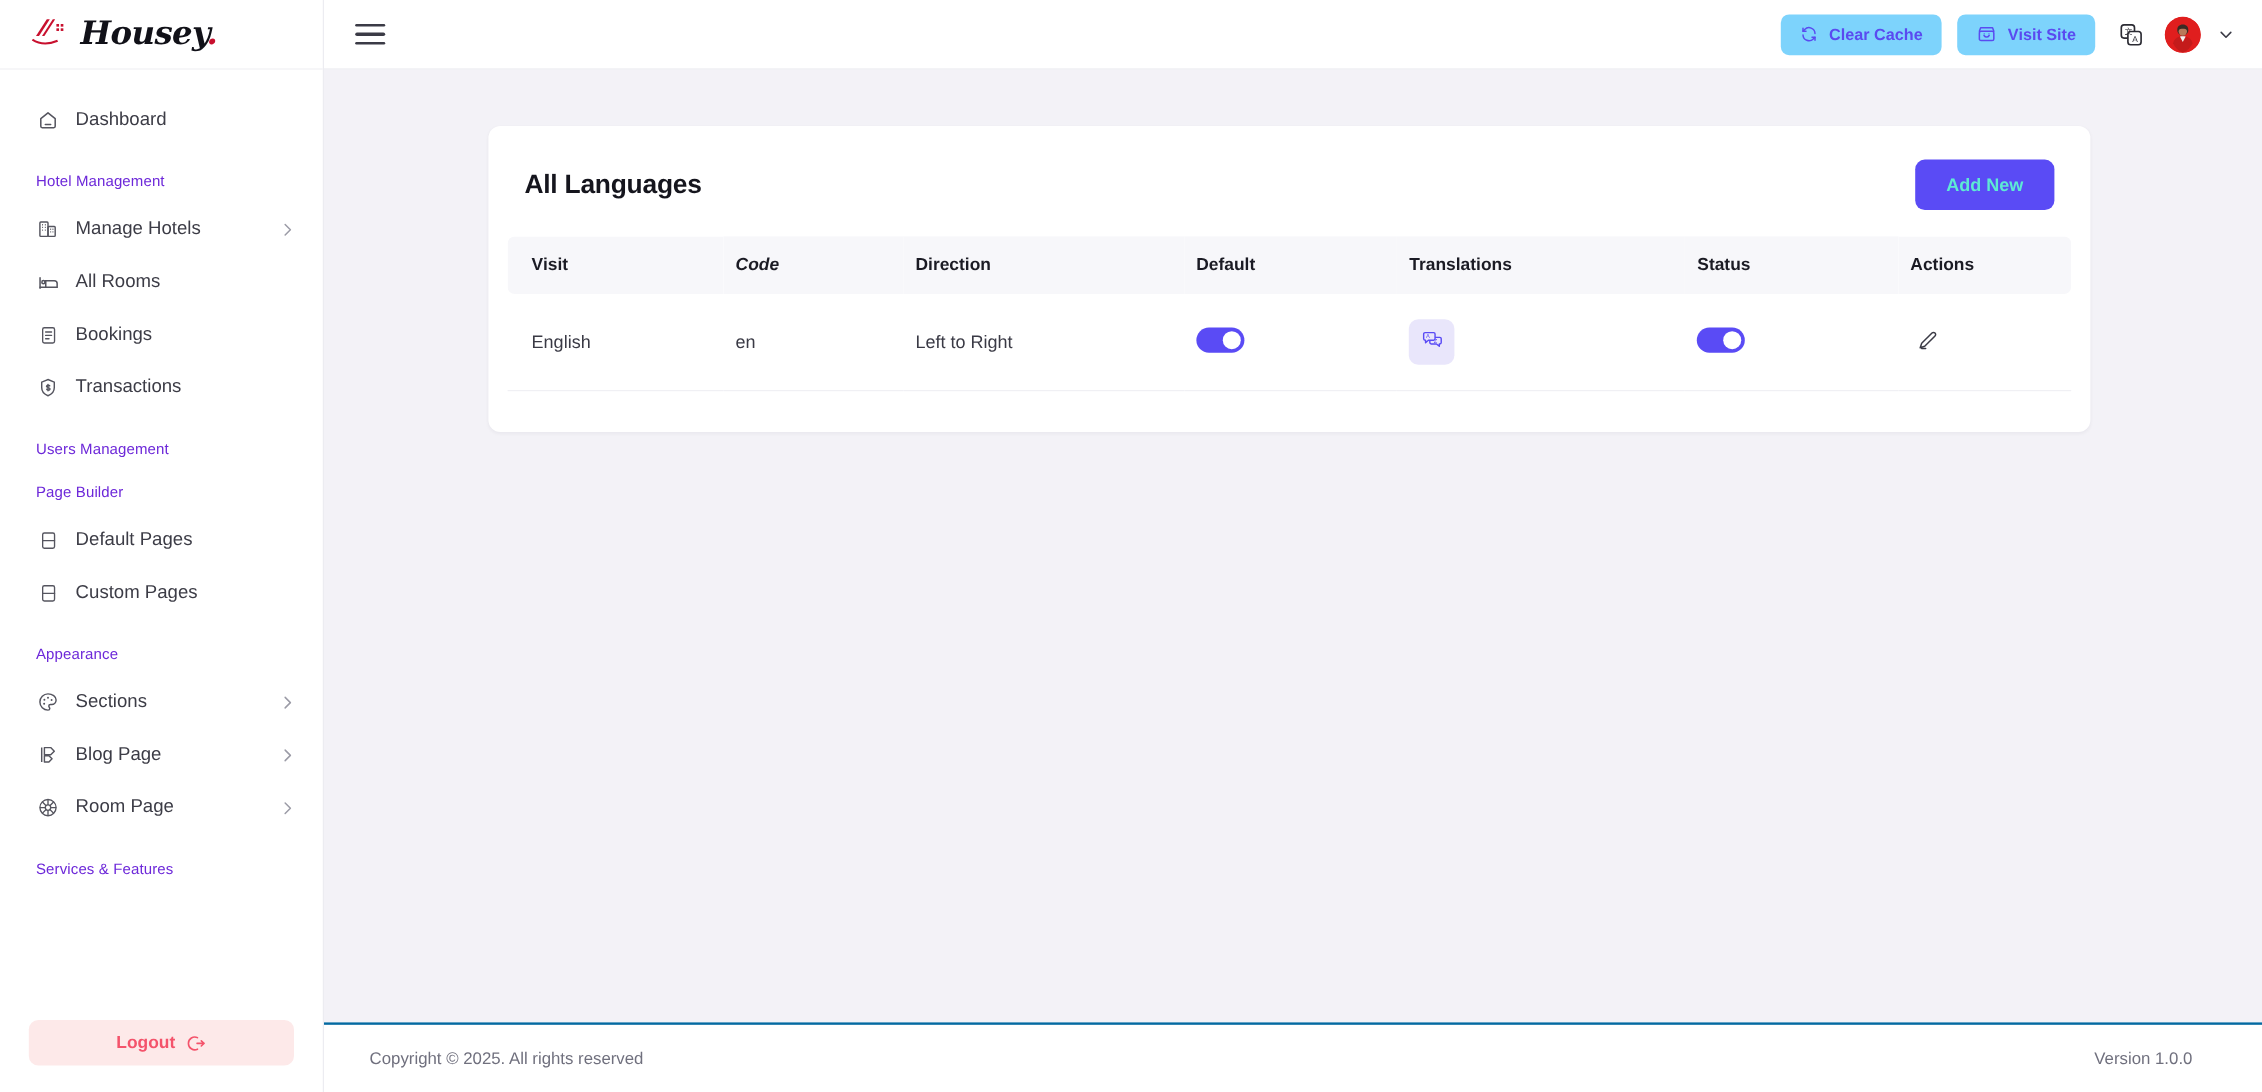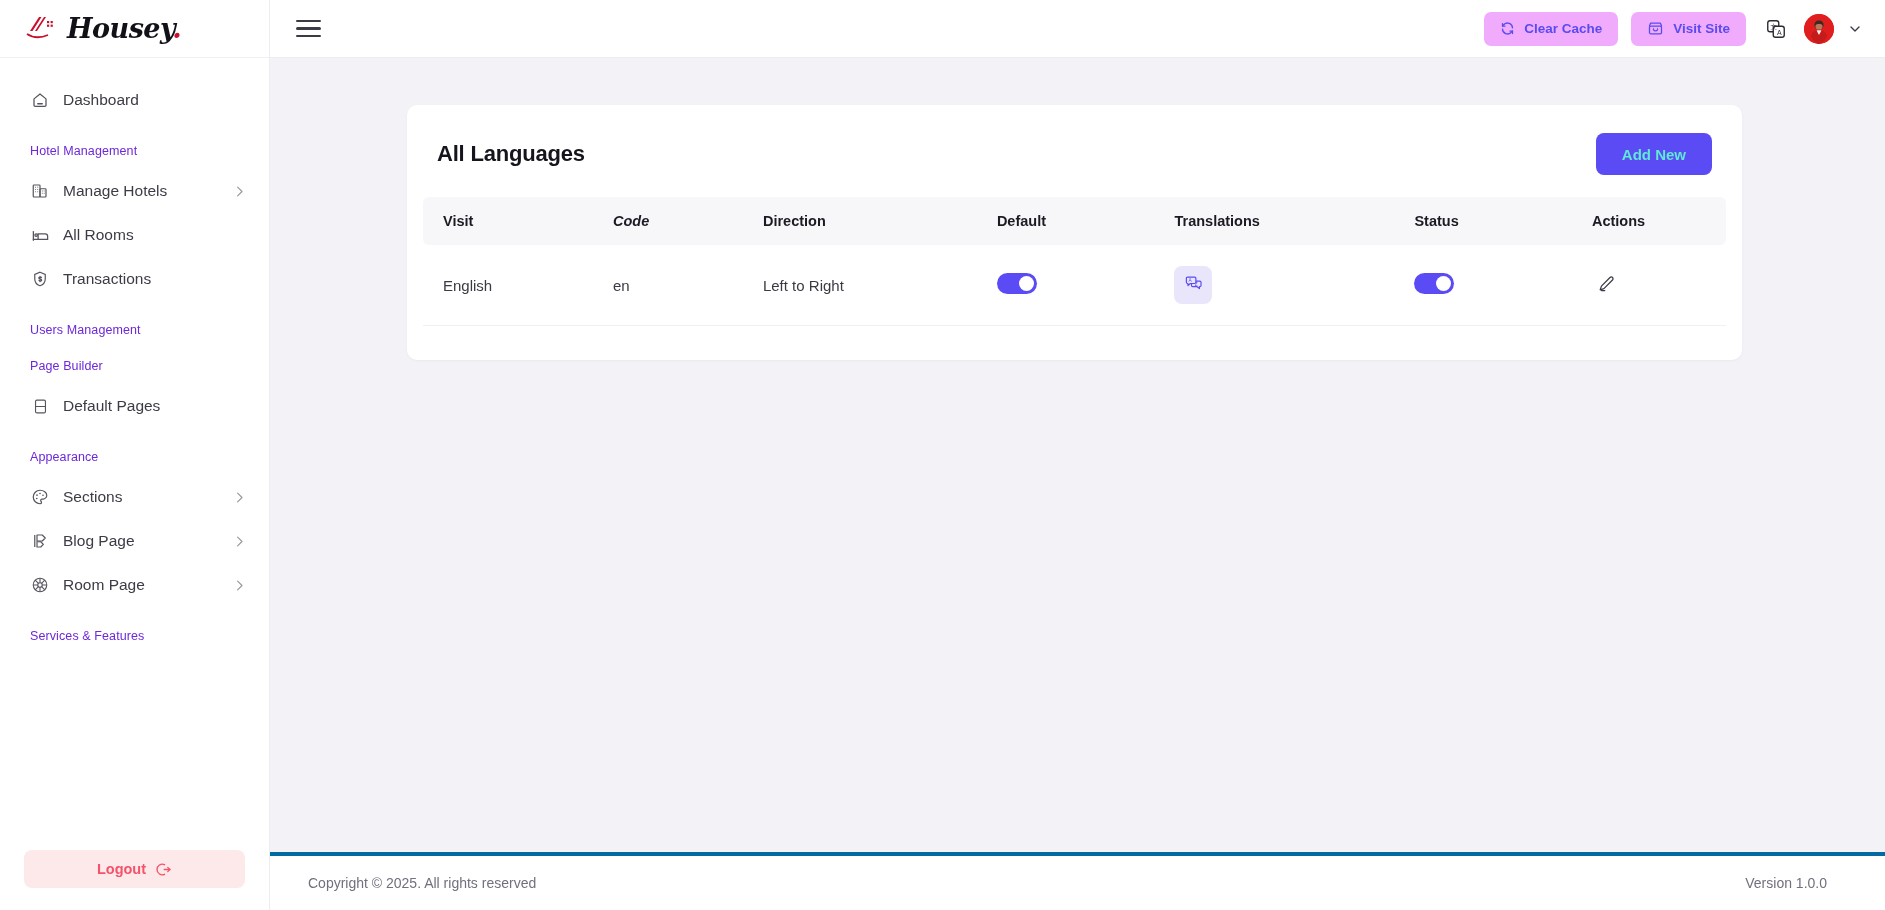--- a/index.html
+++ b/index.html
@@ -119,21 +119,21 @@
   .hamburger span {
     display: block; height: 2.5px; width: 25px;
     background: #3b3b46; border-radius: 2px;
   }
   .topbar-right {
     margin-left: auto;
     display: flex; align-items: center; gap: 13px;
   }
   .pill-btn {
     height: 34px;
-    background: #f0abfc;
+    background: #7dd3fc;
     border-radius: 7px;
     display: flex; align-items: center; gap: 9px;
     padding: 0 16px;
     cursor: pointer; border: none;
   }
   .pill-btn .lbl {
     color: #5a4bf0;
     font-size: 13.5px;
     font-weight: 600;
     white-space: nowrap;
@@ -258,21 +258,21 @@
     display: flex; align-items: center; justify-content: center;
     cursor: pointer; color: #3b3b46;
     background: none; border: none;
   }
   .card-tail { height: 34px; }
 
   
   .footer {
     height: 58px;
     background: #ffffff;
-    border-top: 4px solid #0369a1;
+    border-top: 2px solid #0369a1;
     display: flex; align-items: center;
     padding: 0 58px 0 38px;
     flex: 0 0 58px;
   }
   .footer-left, .footer-right {
     font-size: 14px;
     color: #70707e;
   }
   .footer-right { margin-left: auto; }
 </style>
@@ -330,39 +330,57 @@
           <svg width="19" height="19" viewBox="0 0 24 24" fill="none" stroke="currentColor" stroke-width="1.6" stroke-linecap="round">
               <path d="M3 7v11"></path>
               <path d="M3 17h18v-4a3 3 0 0 0-3-3H9v7"></path>
               <circle cx="6.5" cy="11.5" r="1.6"></circle>
             </svg>
         </span>
         <span class="nav-label">All Rooms</span>
       </div>
       <div class="nav-item">
         <span class="nav-ico">
+          <svg width="17" height="17" viewBox="0 0 24 24" fill="none" stroke="currentColor" stroke-width="1.6" stroke-linecap="round">
+              <rect x="5" y="3" width="14" height="18" rx="2"></rect>
+              <path d="M8.5 8h7M8.5 12h7M8.5 16h4"></path>
+            </svg>
+        </span>
+        <span class="nav-label">Bookings</span>
+      </div>
+      <div class="nav-item">
+        <span class="nav-ico">
           <svg width="18" height="18" viewBox="0 0 24 24" fill="none" stroke="currentColor" stroke-width="1.6" stroke-linecap="round">
               <path d="M12 3l7 3v6c0 4.2-2.9 7.6-7 9-4.1-1.4-7-4.8-7-9V6z"></path>
               <path d="M12 8.5v7M13.9 10.2c-.4-.7-1.2-1-2-.9-1 .1-1.6.8-1.5 1.5.1.8 1 1 1.9 1.2.9.2 1.8.5 1.9 1.3.1.8-.6 1.4-1.6 1.5-.9.1-1.7-.3-2-1"></path>
             </svg>
         </span>
         <span class="nav-label">Transactions</span>
       </div>
 
       <div class="nav-section-label">Users Management</div>
 
       <div class="nav-section-label">Page Builder</div>
       <div class="nav-item">
         <span class="nav-ico">
           <svg width="17" height="17" viewBox="0 0 24 24" fill="none" stroke="currentColor" stroke-width="1.6" stroke-linecap="round">
               <rect x="5" y="3" width="14" height="18" rx="2"></rect>
               <path d="M5 12h14"></path>
             </svg>
         </span>
         <span class="nav-label">Default Pages</span>
+      </div>
+      <div class="nav-item">
+        <span class="nav-ico">
+          <svg width="17" height="17" viewBox="0 0 24 24" fill="none" stroke="currentColor" stroke-width="1.6" stroke-linecap="round">
+              <rect x="5" y="3" width="14" height="18" rx="2"></rect>
+              <path d="M5 12h14"></path>
+            </svg>
+        </span>
+        <span class="nav-label">Custom Pages</span>
       </div>
 
       <div class="nav-section-label">Appearance</div>
       <div class="nav-item">
         <span class="nav-ico">
           <svg width="18" height="18" viewBox="0 0 24 24" fill="none" stroke="currentColor" stroke-width="1.6">
               <path d="M12 3a9 9 0 1 0 0 18c1.2 0 2-.8 2-1.8 0-.6-.3-1-.6-1.4-.3-.4-.5-.8-.5-1.3 0-1 .8-1.8 1.8-1.8h1.4A4.9 4.9 0 0 0 21 9.8C21 6 16.9 3 12 3z"></path>
               <circle cx="8" cy="9.5" r="1.1" fill="currentColor" stroke="none"></circle>
               <circle cx="12" cy="7.3" r="1.1" fill="currentColor" stroke="none"></circle>
               <circle cx="16" cy="9.7" r="1.1" fill="currentColor" stroke="none"></circle>

